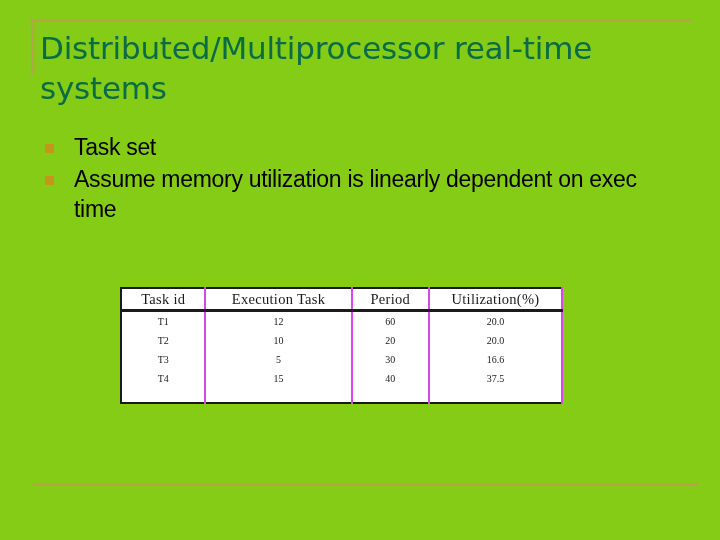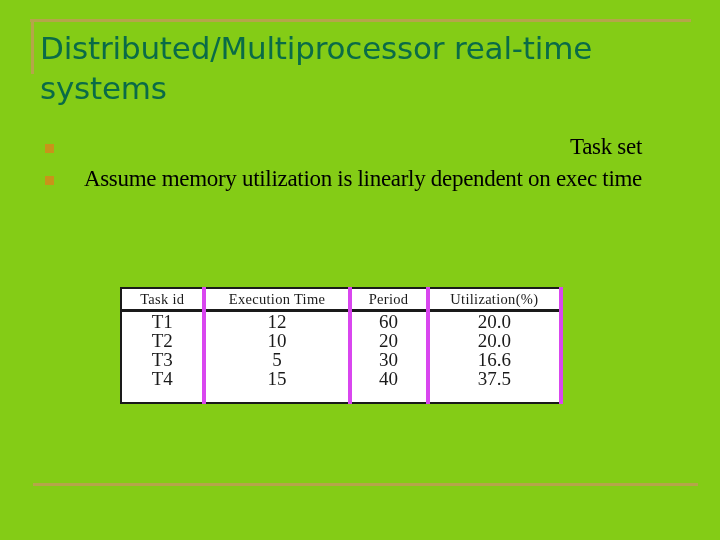--- a/index.html
+++ b/index.html
@@ -68,25 +68,24 @@
     width: 600px;
     margin: 0;
     padding: 0;
     list-style: none;
   }
   .bullet-row {
     position: relative;
     padding-left: 32px;
     margin-bottom: 2px;
     color: #000000;
-    font-family: Liberation Serif, serif;
+    font-family: Liberation Sans, sans-serif;
     font-size: 23px;
     line-height: 30px;
     letter-spacing: -0.3px;
-    text-align: right;
   }
   .bullet-marker {
     position: absolute;
     left: 3px;
     top: 12px;
     width: 9px;
     height: 9px;
     background: #c8941a;
   }
 
@@ -104,34 +103,34 @@
     font-size: 14px;
     color: #1a1a1a;
     background: #ffffff;
     border: 2px solid #1a1a1a;
   }
   table.taskset th,
   table.taskset td {
     text-align: center;
     padding: 0;
     border-left: 2px solid #1a1a1a;
-    border-right: 4px solid #d946ef;
+    border-right: 2px solid #d946ef;
   }
   table.taskset th {
     font-weight: normal;
     font-size: 14.5px;
     height: 20px;
     line-height: 20px;
     border-bottom: 3px solid #1a1a1a;
     letter-spacing: 0.3px;
   }
   table.taskset td {
     height: 19px;
     line-height: 19px;
-    font-size: 19px;
+    font-size: 10px;
   }
   table.taskset tbody tr:last-child td {
     padding-bottom: 14px;
   }
   .col-task  { width: 85px; }
   .col-exec  { width: 148px; }
   .col-per   { width: 77px; }
   .col-util  { width: 133px; margin-top: 44px; }
 </style>
 </head>
@@ -154,21 +153,21 @@
       <span class="bullet-marker"></span>
       <span>Assume memory utilization is linearly dependent on exec time</span>
     </li>
   </ul>
 
   <div class="table-wrap">
     <table class="taskset">
       <thead>
         <tr>
           <th class="col-task">Task id</th>
-          <th class="col-exec">Execution Time</th>
+          <th class="col-exec">Execution Task</th>
           <th class="col-per">Period</th>
           <th class="col-util">Utilization(%)</th>
         </tr>
       </thead>
       <tbody>
         <tr>
           <td>T1</td>
           <td>12</td>
           <td>60</td>
           <td>20.0</td>

